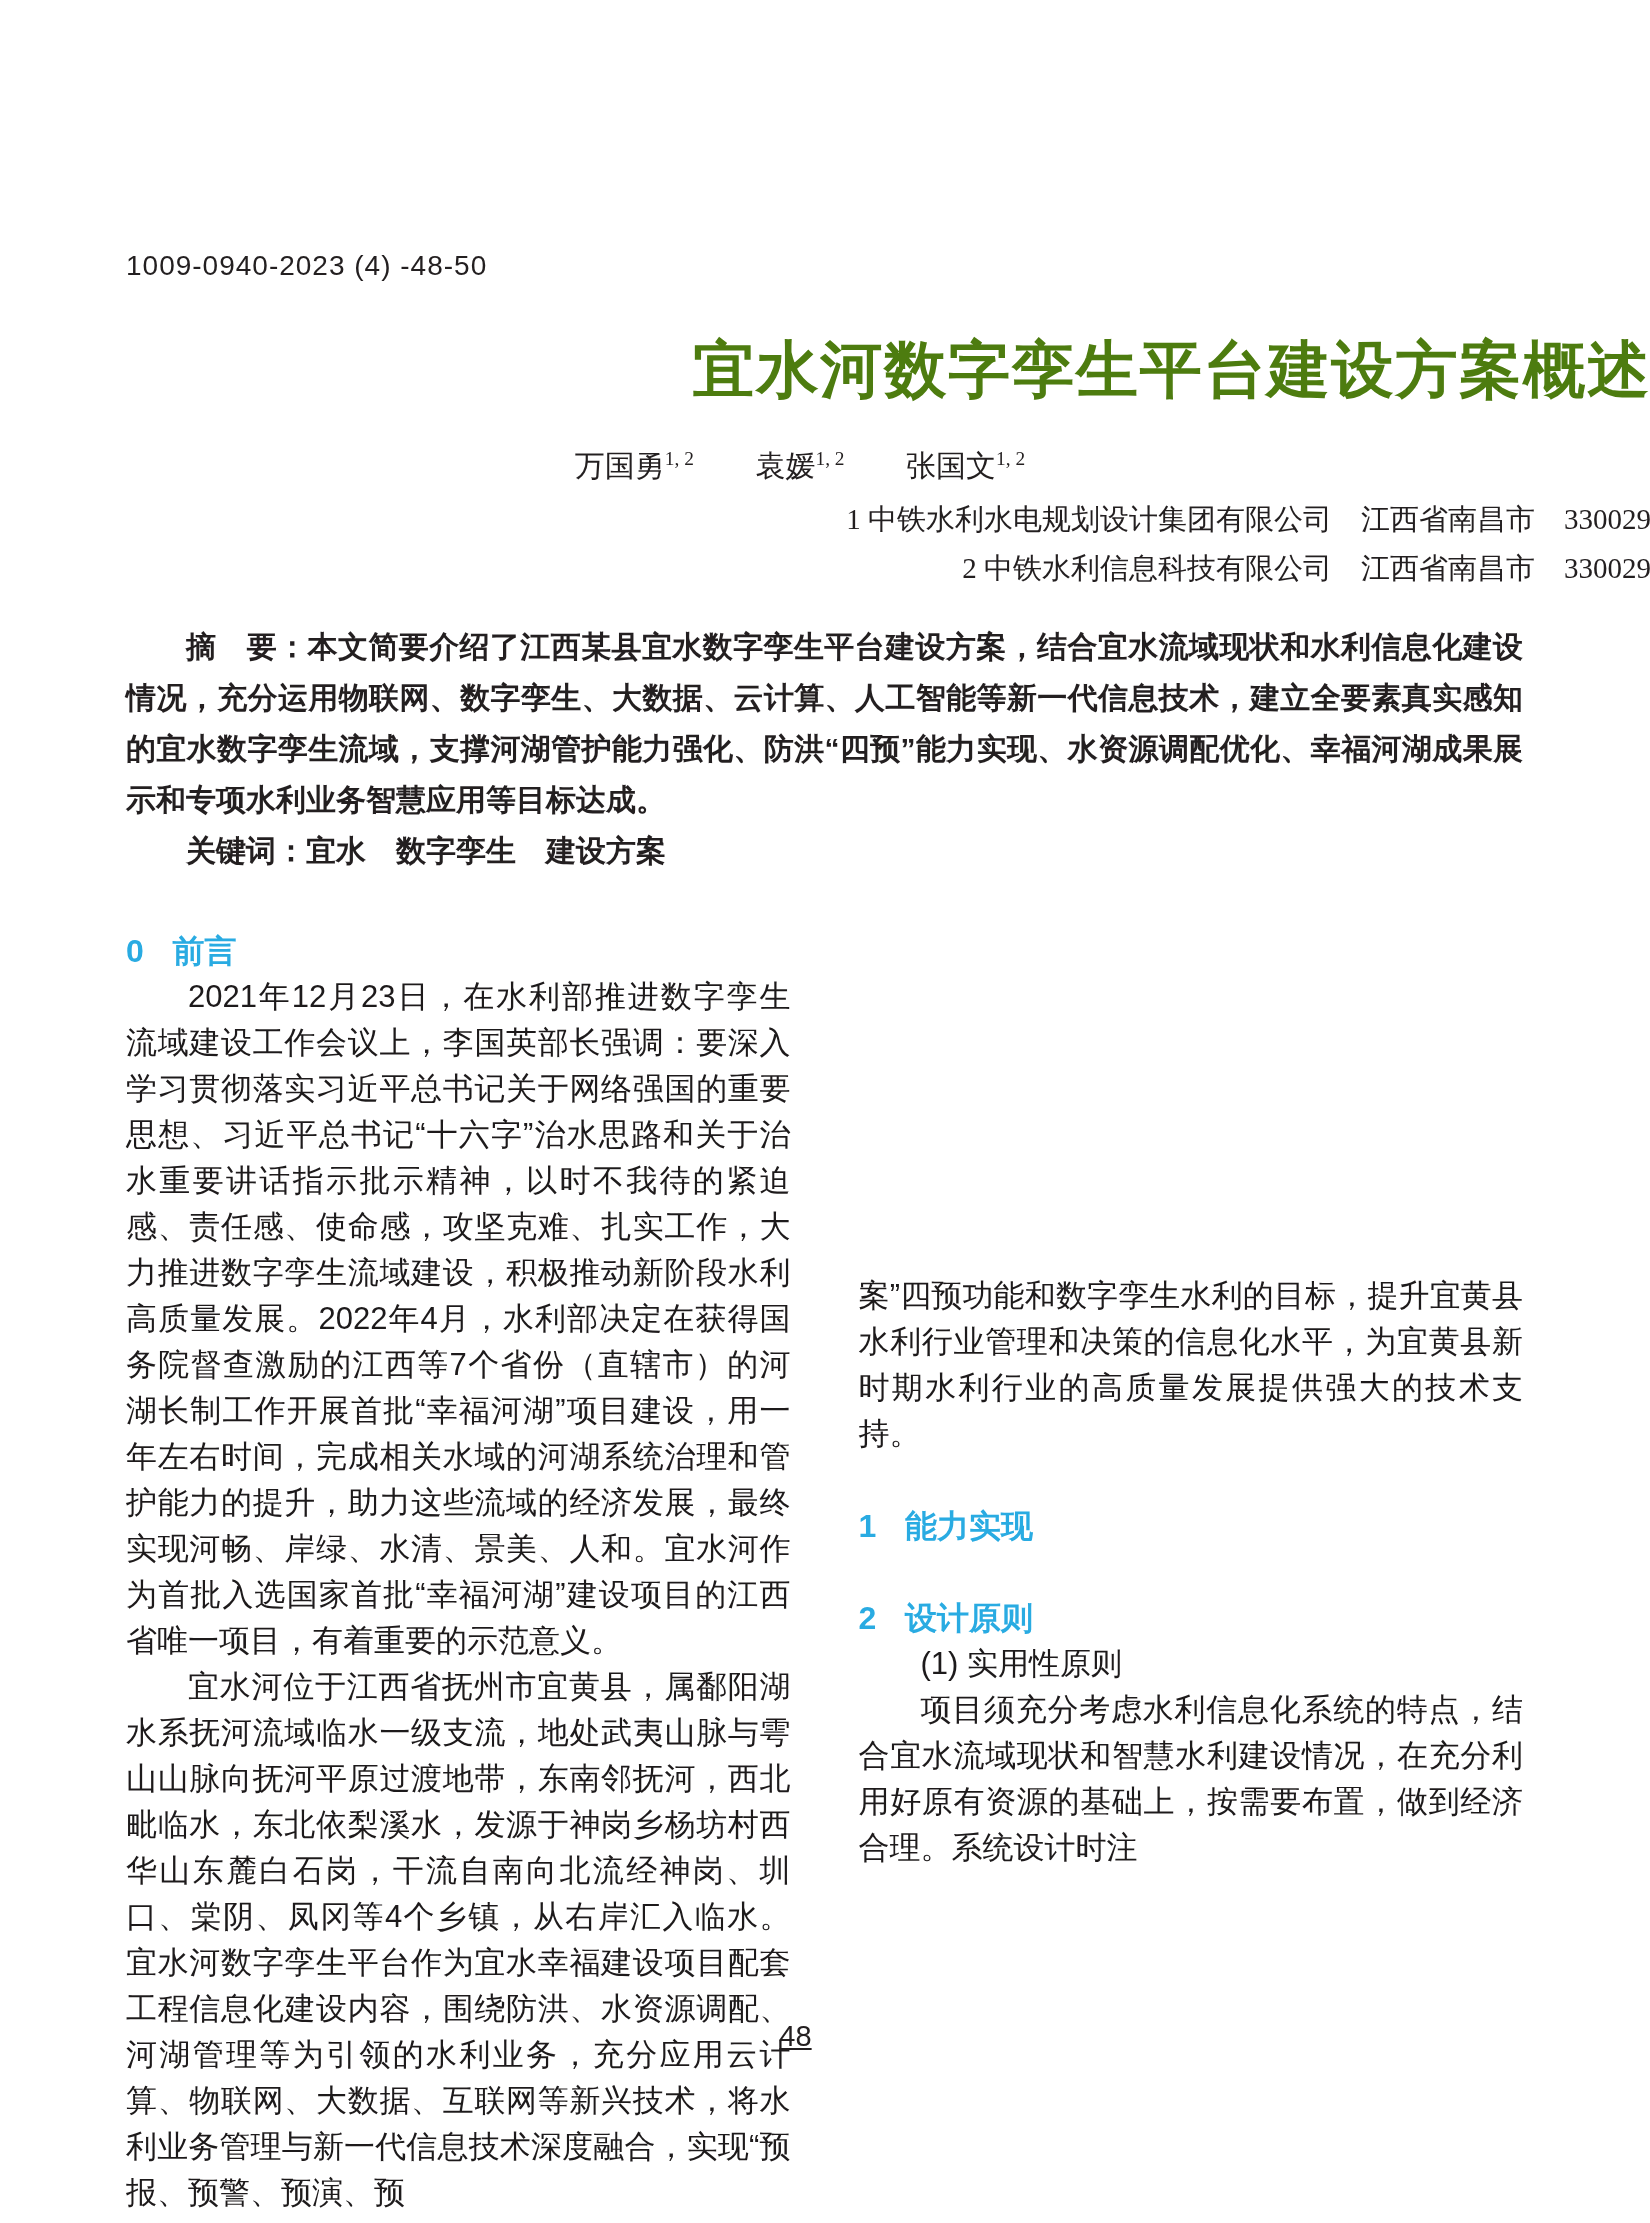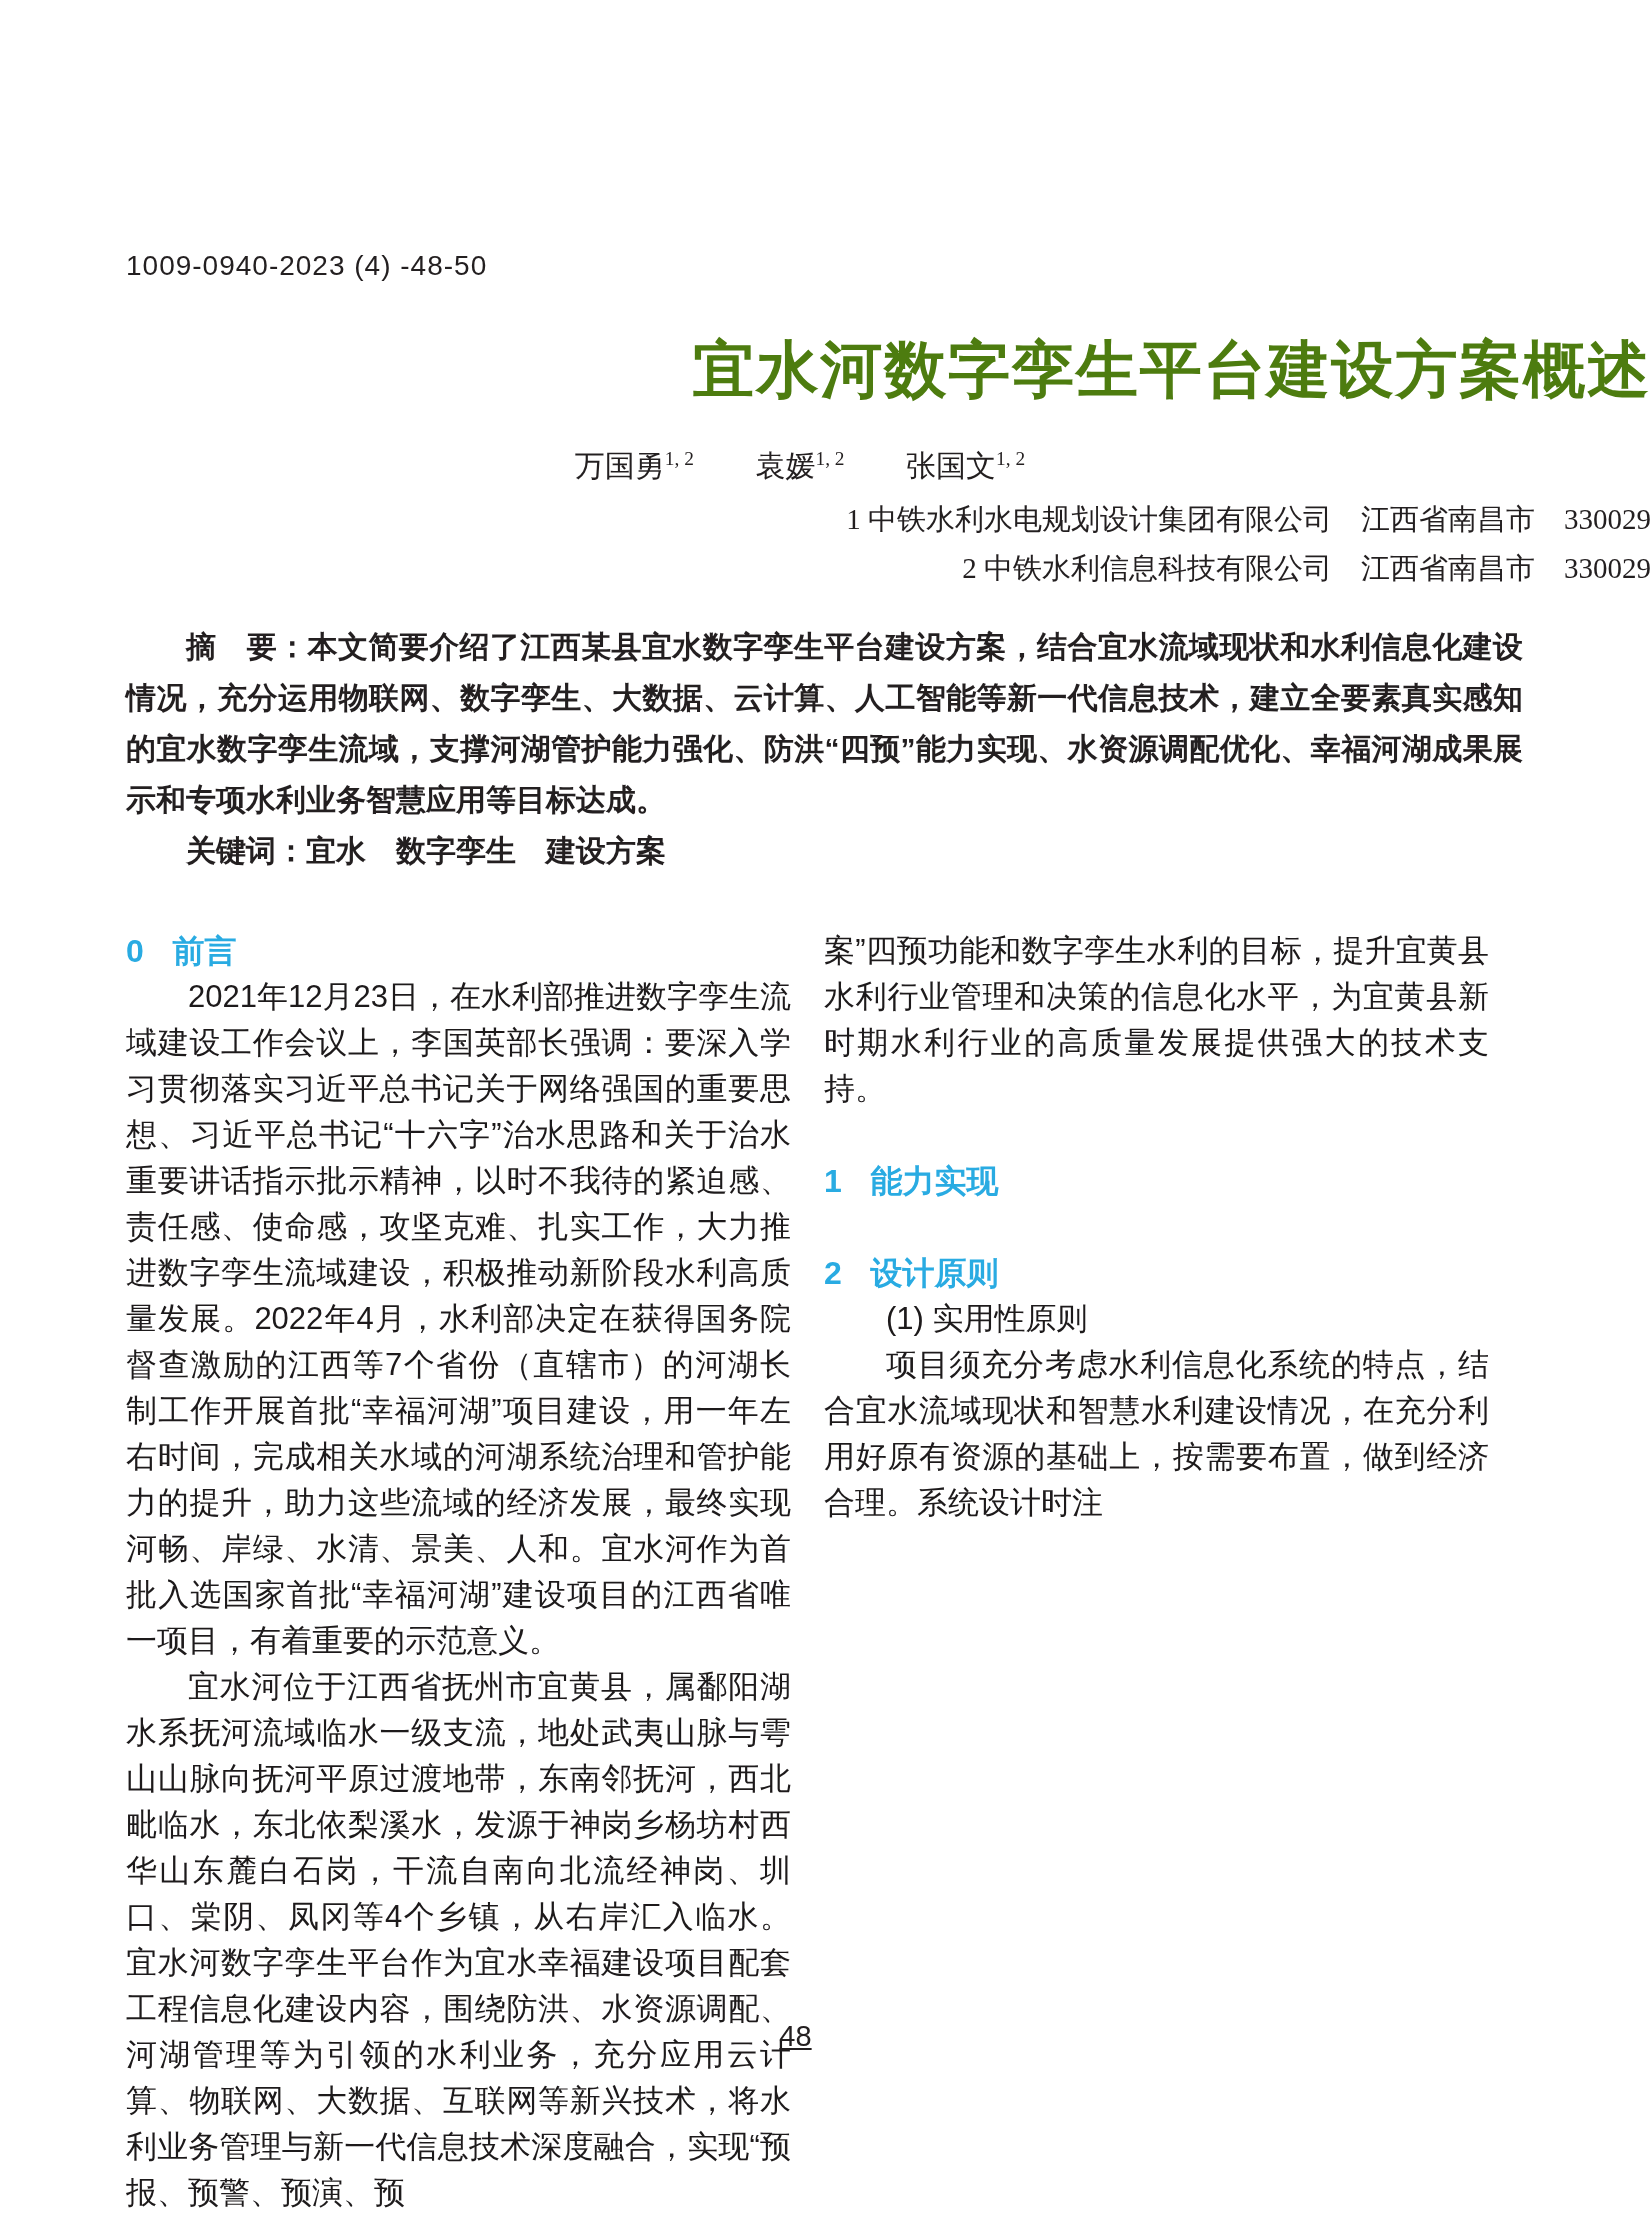--- a/index.html
+++ b/index.html
@@ -30,21 +30,21 @@
     text-align:right; font-size:29px; line-height:49px;
     font-family:"Liberation Serif", serif; }
   
   .abstract { position:absolute; top:621px; left:126px; width:1397px;
     font-size:30px; line-height:51px; font-weight:bold; text-align:justify;
     text-indent:2em; color:#231f20; }
   .keywords { position:absolute; top:831px; left:126px; width:1397px;
     font-size:30px; font-weight:bold; text-indent:2em; color:#231f20; }
   
   .columns { position:absolute; top:928px; left:126px; width:1397px;
-    display:flex; gap:33px; }
+    display:flex; gap:68px;align-items:center; }
   .col { width:665px; font-size:31px; line-height:46px; text-align:justify;
     color:#1d1a1b; }
   .col p.indent { text-indent:2em; }
   .sec { font-size:32px; font-weight:bold; color:#29abe2; line-height:46px;
     text-align:left; }
   .sec .sec-num { margin-right:0.9em; }
   .spaced { margin-top:46px; }
   
   .page-num { position:absolute; top:2020px; left:0; width:1591px;
     text-align:center; font-size:29px; color:#231f20;text-decoration:underline; }

